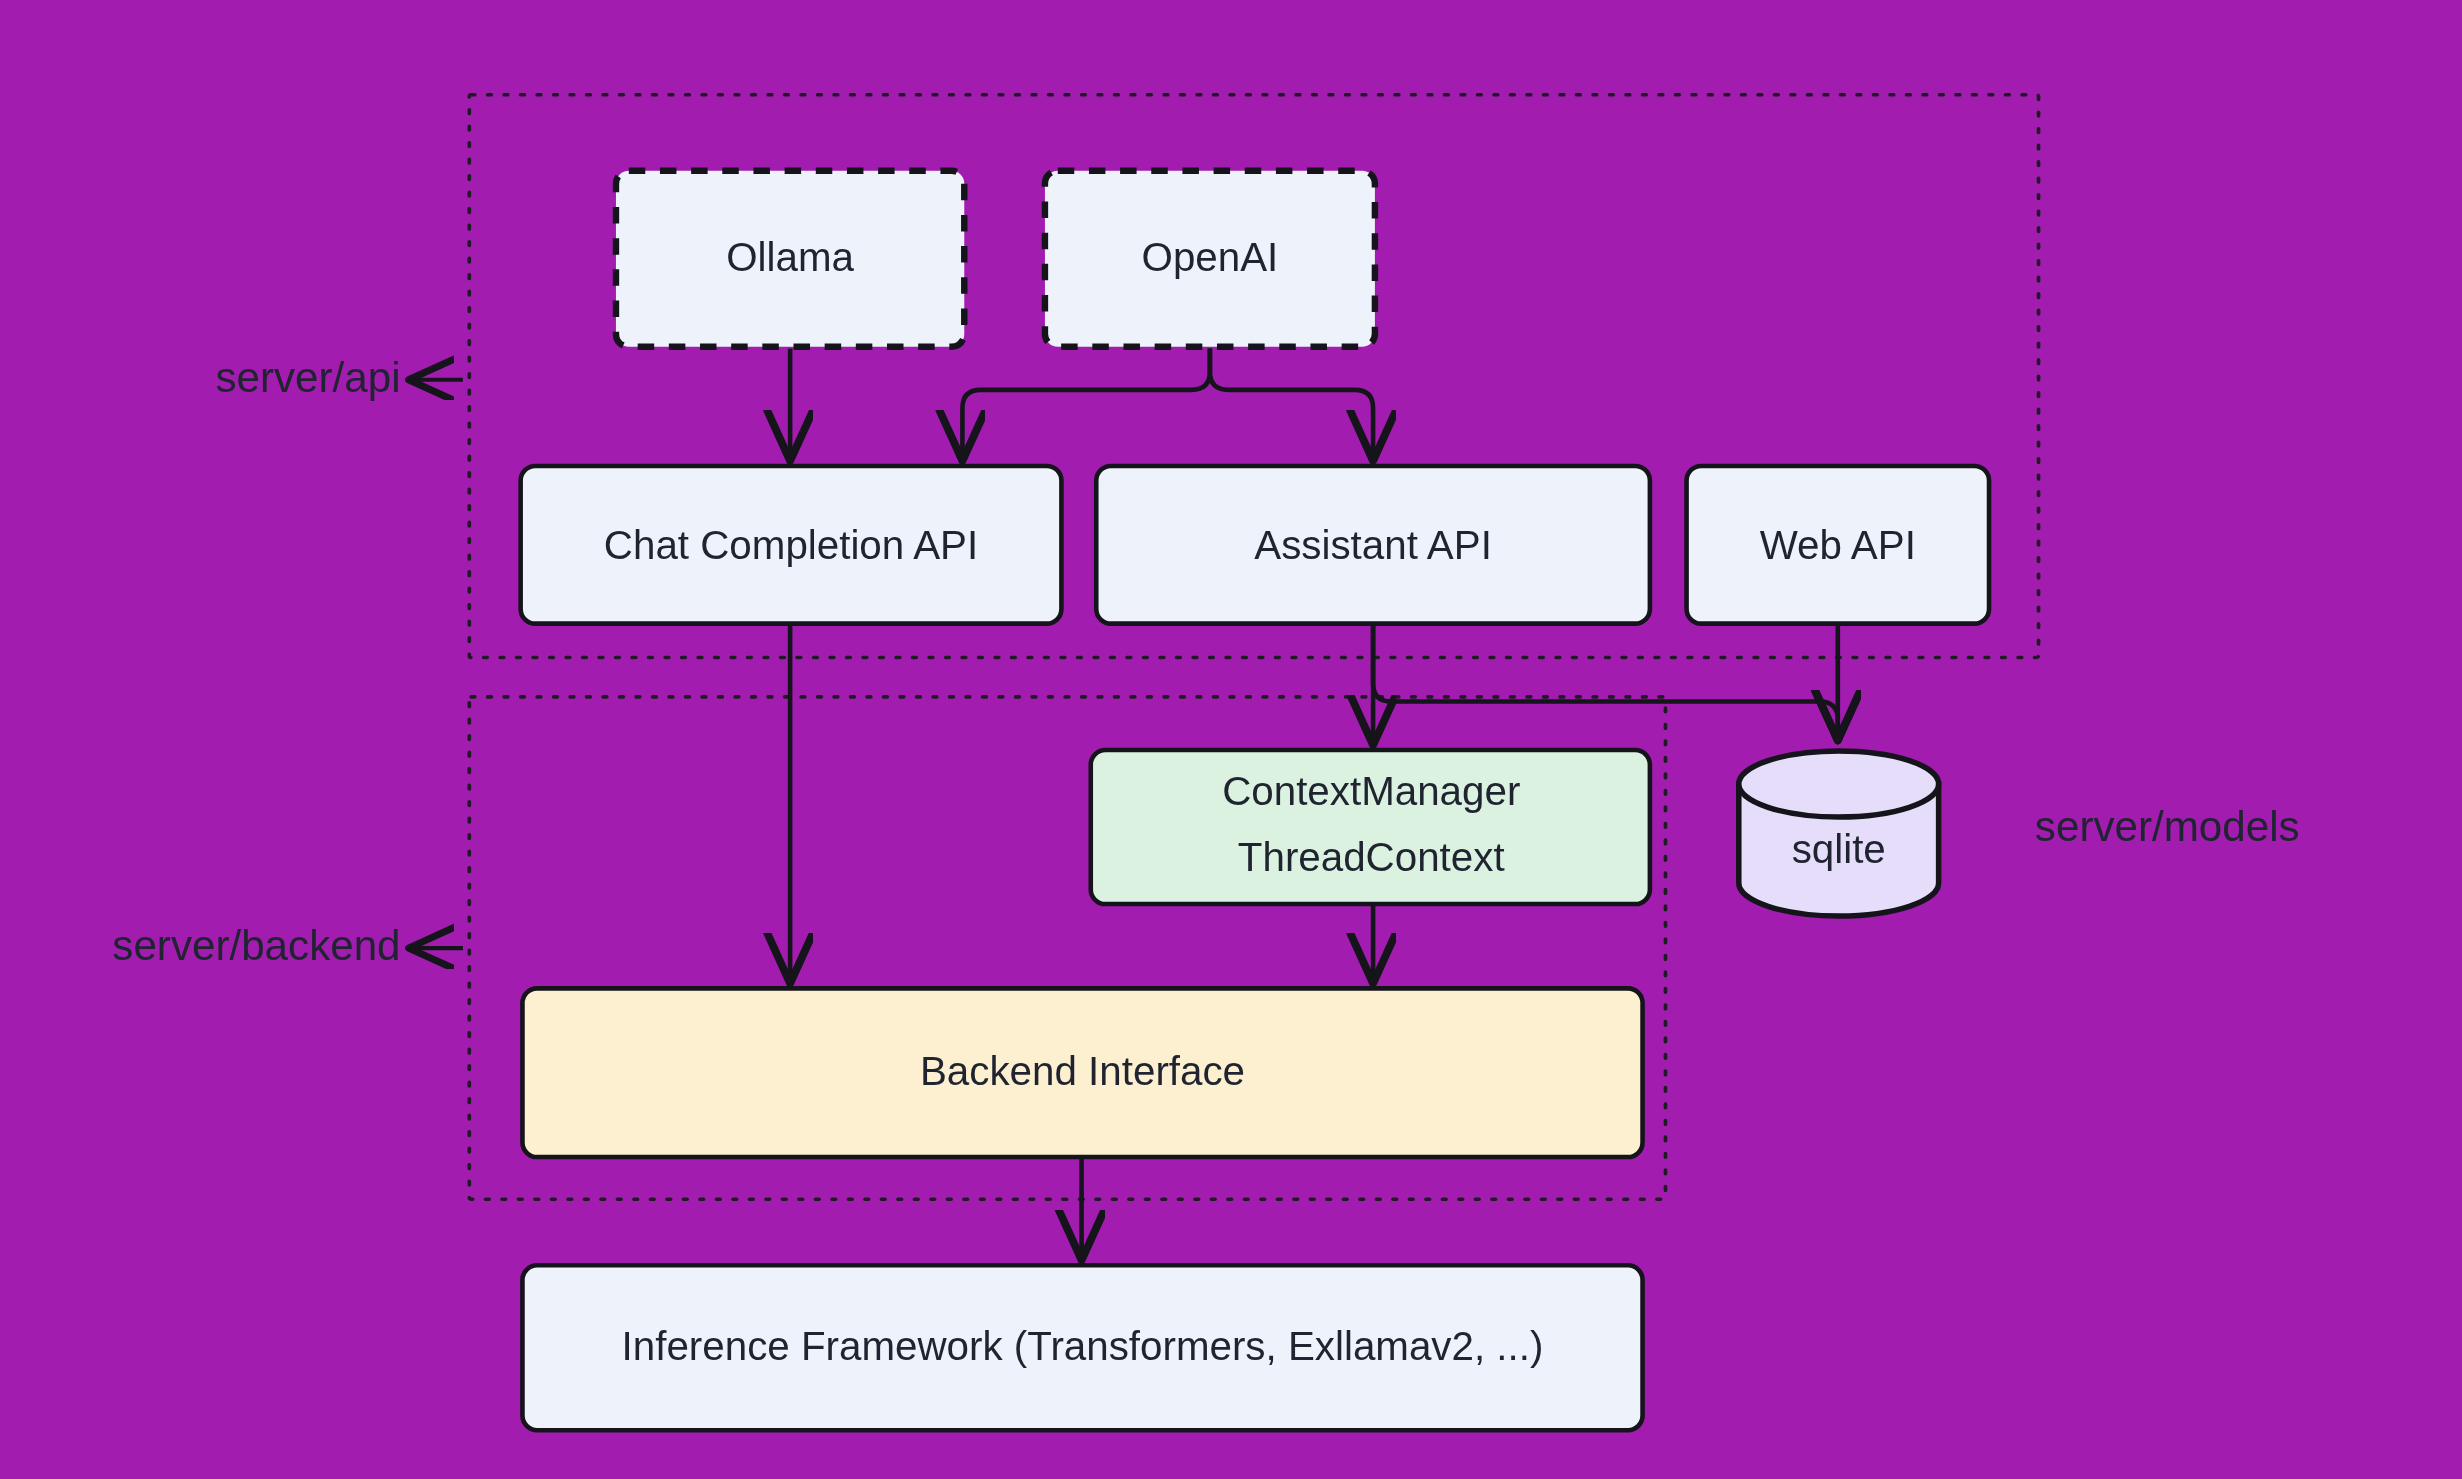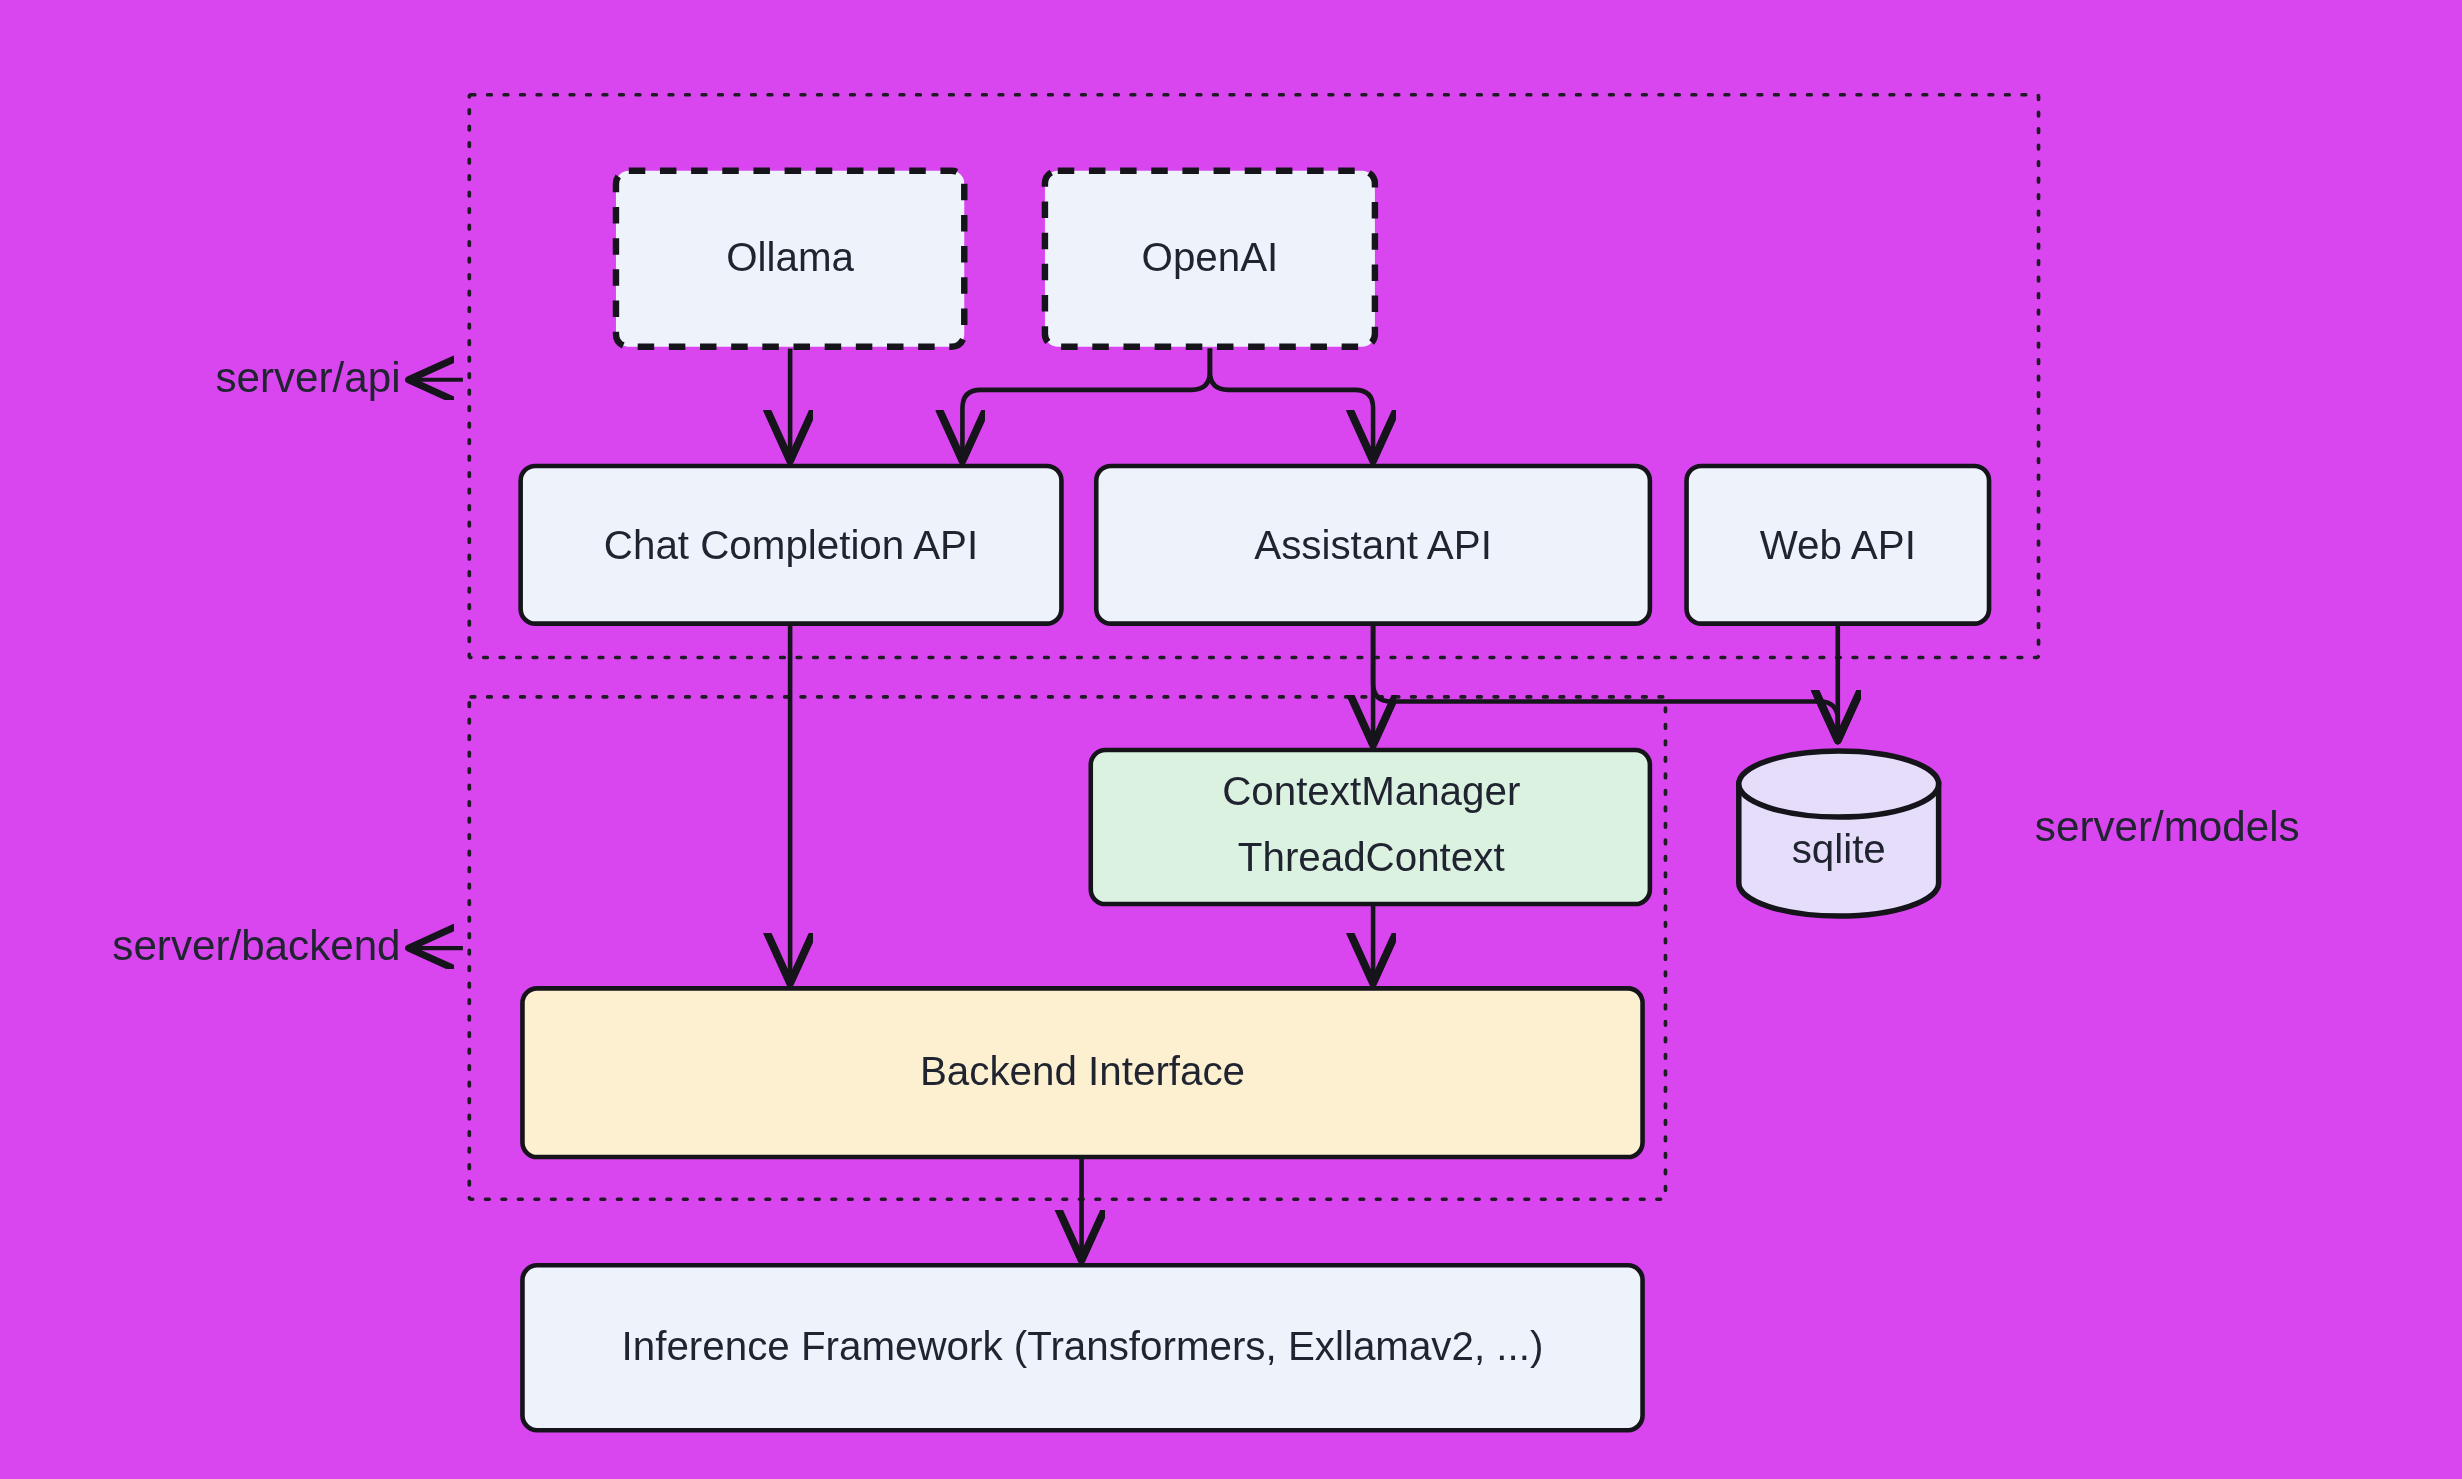--- a/index.html
+++ b/index.html
@@ -11,21 +11,21 @@
   body {
     width: 2462px;
     height: 1480px;
     font-family: "Liberation Sans", sans-serif;
     overflow: hidden;
   }
   #diagram-root {
     position: relative;
     width: 2462px;
     height: 1480px;
-    background: #d946ef;
+    background: #a21caf;
   }
   svg.canvas {
     position: absolute;
     top: 0;
     left: 0;
     width: 2462px;
     height: 1480px;
   }
   .grp-border {
     fill: none;

